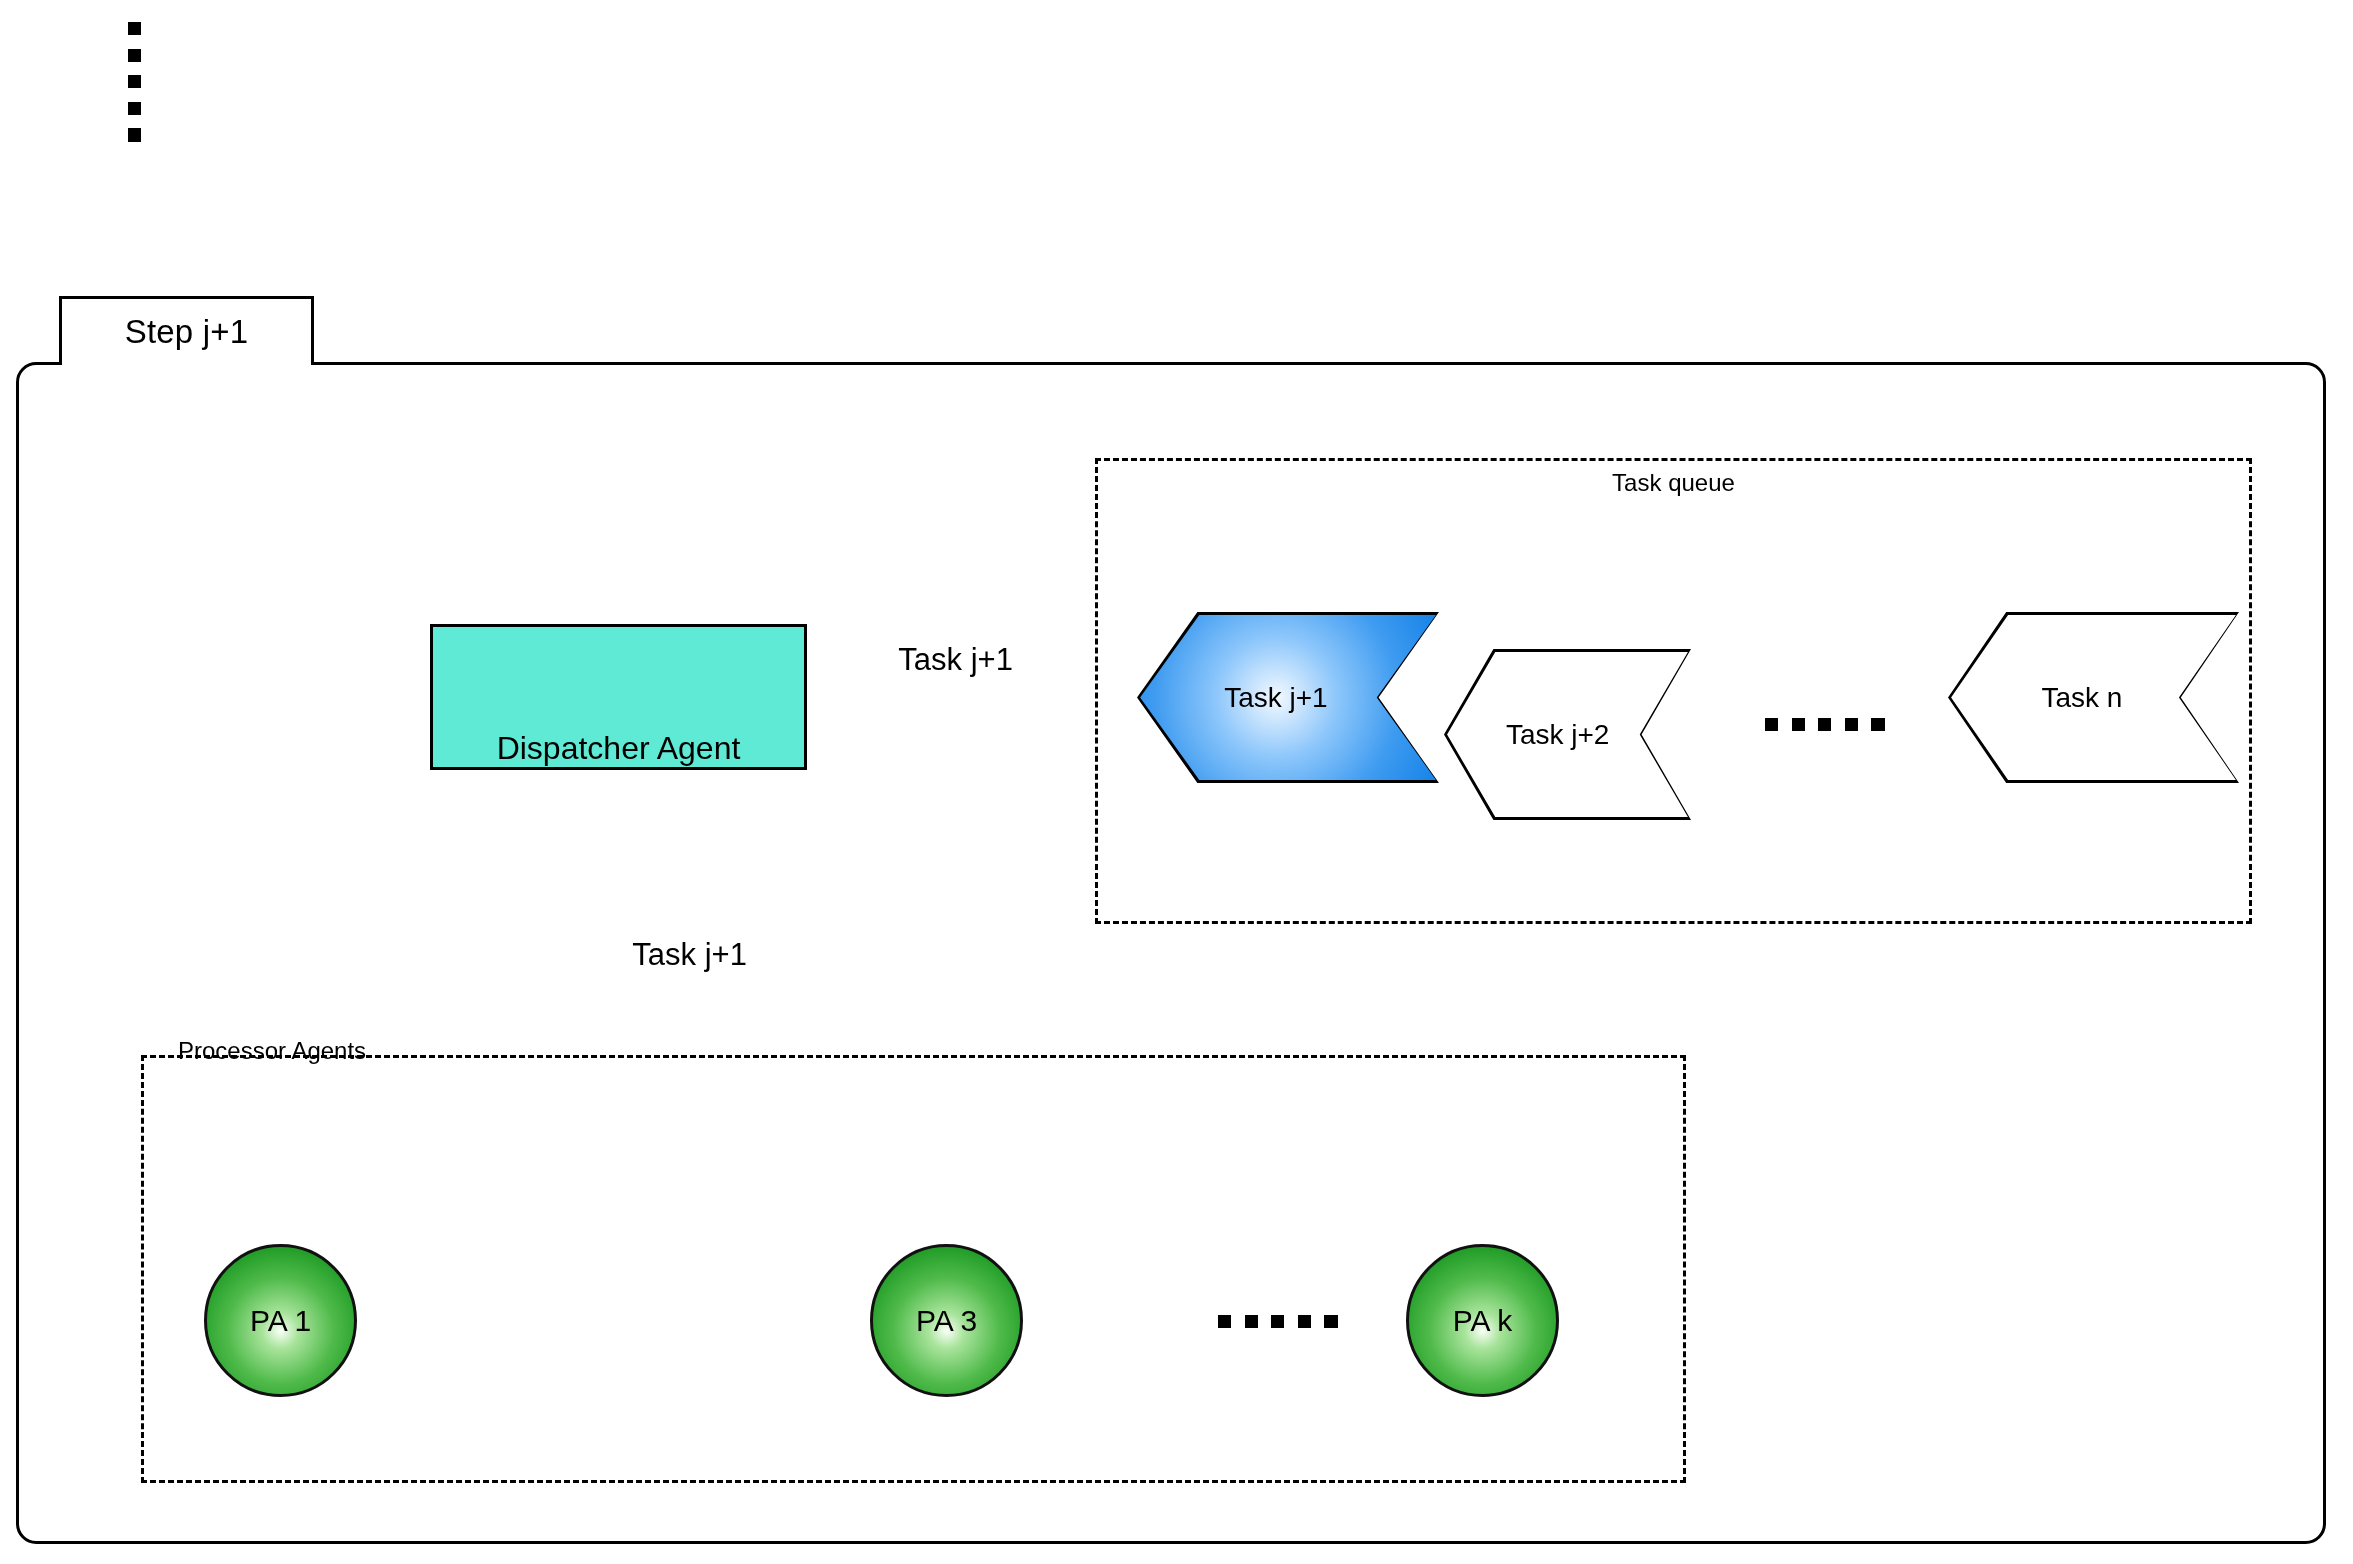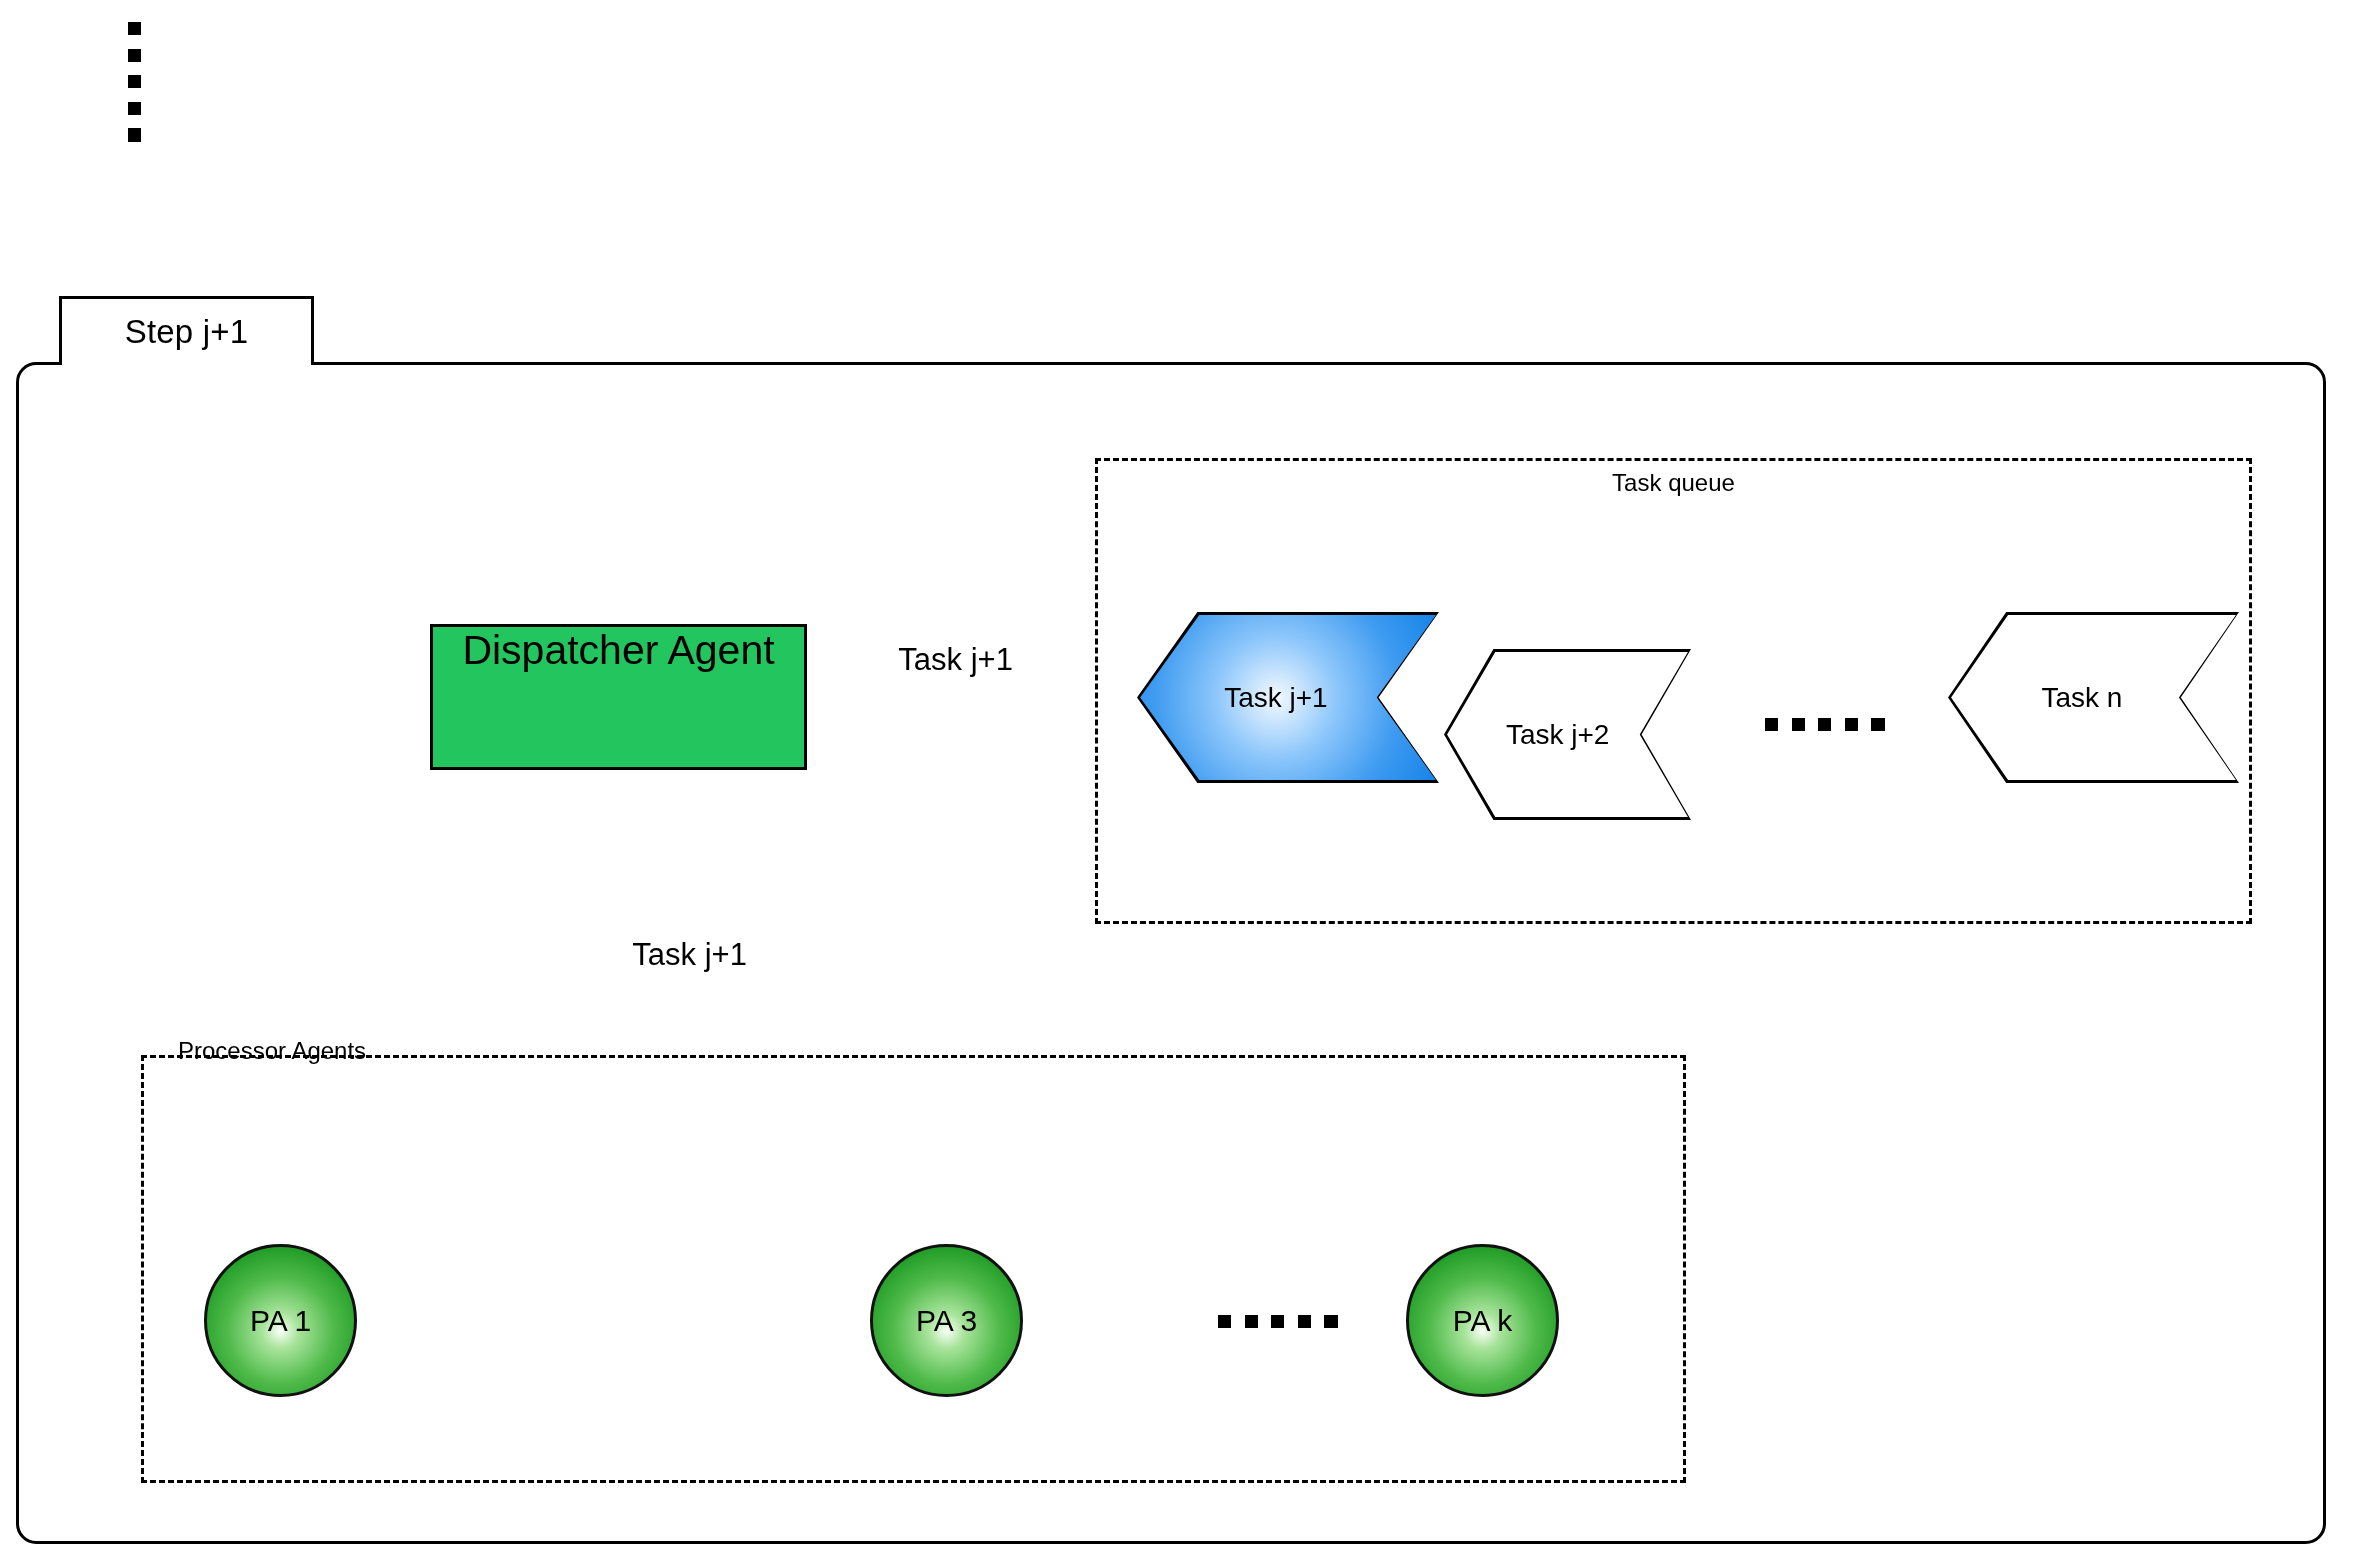--- a/index.html
+++ b/index.html
@@ -27,23 +27,23 @@
   .dashed-box{position:absolute;border:3.1px dashed #000;background:transparent;box-sizing:border-box;z-index:2;}
   #task-queue-box{left:1095px;top:458px;width:1157px;height:466px;}
   #processor-agents-box{left:141px;top:1055px;width:1545px;height:428px;}
 
   .group-title{position:absolute;font-size:24px;white-space:nowrap;z-index:3;}
   #task-queue-title{left:1095px;top:469px;width:1157px;text-align:center;}
   #processor-agents-title{left:178px;top:1037px;}
 
   
   .dispatcher{position:absolute;left:430px;top:624px;width:377px;height:146px;
-              border:3.1px solid #000;background:#22c55e;box-sizing:border-box;
-              display:flex;align-items:flex-start;justify-content:center;
-              font-size:41px;z-index:4;}
+              border:3.1px solid #000;background:#5eead4;box-sizing:border-box;
+              display:flex;align-items:flex-end;justify-content:center;
+              font-size:32px;z-index:4;}
 
   
   .chev{position:absolute;height:171px;z-index:4;
         display:flex;align-items:center;justify-content:center;
         font-size:28px;box-sizing:border-box;}
   .chev .chev-shape{position:absolute;inset:0;
         -webkit-clip-path:polygon(0% 50%,20% 0%,100% 0%,80% 50%,100% 100%,20% 100%);
         clip-path:polygon(0% 50%,20% 0%,100% 0%,80% 50%,100% 100%,20% 100%);}
   .chev .chev-border{background:#000;}
   .chev .chev-fill{inset:3.1px;}

